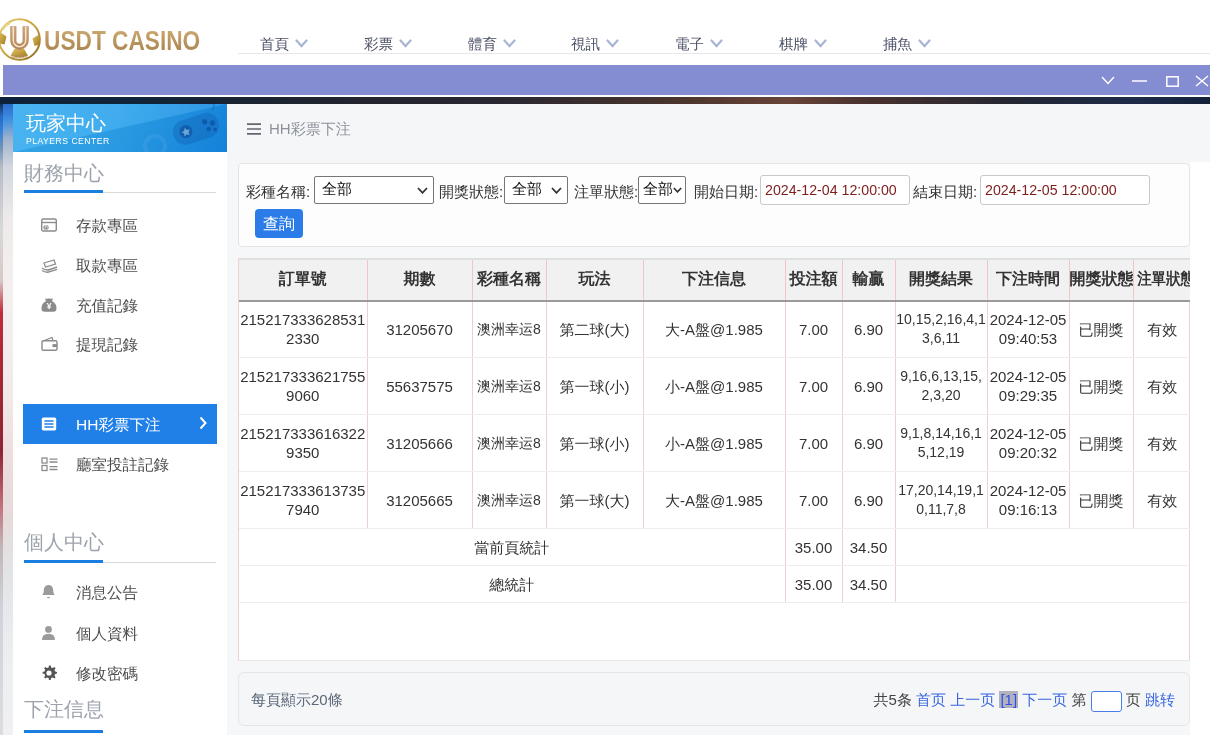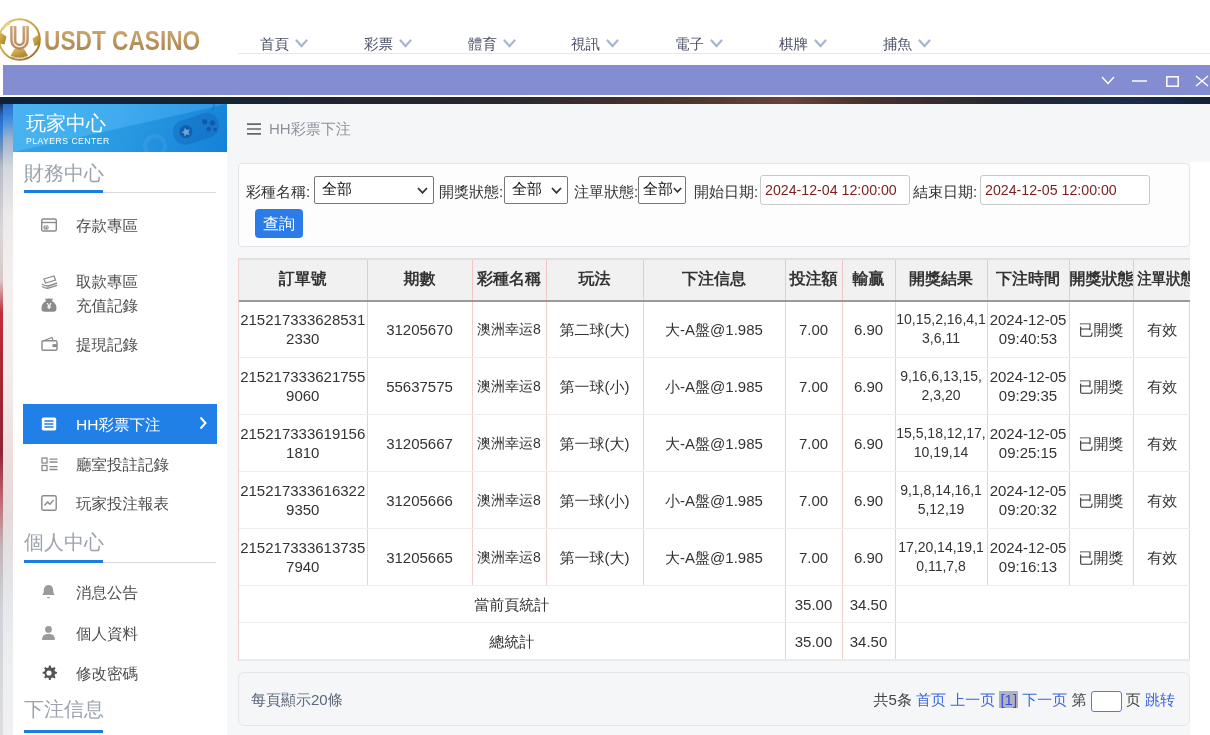--- a/index.html
+++ b/index.html
@@ -193,21 +193,21 @@
   <div class="mitem" style="top:101px">
       <span class="ic">
     <svg width="16" height="16" viewBox="0 0 16 16">
           <rect x="0.7" y="2" width="14.6" height="12" rx="1.5" fill="none" stroke="#8b8b8b" stroke-width="1.4"></rect>
           <path d="M1 5.5 H15" stroke="#8b8b8b" stroke-width="1.4"></path>
           <path d="M3 9 h4 v3 h-4 z M4 12 v-2 M5.5 12 v-2" stroke="#8b8b8b" stroke-width="1" fill="none"></path>
         </svg>
     </span>
       <span class="tx">存款專區</span>
     </div>
-  <div class="mitem" style="top:157px">
+  <div class="mitem" style="top:141px">
       <span class="ic">
     <svg width="18" height="16" viewBox="0 0 18 16">
           <path d="M3 6 l10 -3 1.5 4 -10 3 z" fill="none" stroke="#8b8b8b" stroke-width="1.3"></path>
           <path d="M1 11 q4 3 8 1.5 l7 -2.5" fill="none" stroke="#8b8b8b" stroke-width="1.4"></path>
           <path d="M1 13.5 q4 2.6 8 1.2 l7 -2.4" fill="none" stroke="#8b8b8b" stroke-width="1.4"></path>
         </svg>
     </span>
       <span class="tx">取款專區</span>
     </div>
   <div class="mitem" style="top:181px">
@@ -243,29 +243,20 @@
     </div>
   <div class="mitem" style="top:340px">
       <span class="ic">
     <svg width="17" height="16" viewBox="0 0 17 16">
           <rect x="1" y="2" width="5" height="5" fill="none" stroke="#8b8b8b" stroke-width="1.3"></rect>
           <rect x="1" y="9.5" width="5" height="5" fill="none" stroke="#8b8b8b" stroke-width="1.3"></rect>
           <path d="M8.5 3.2 h8 M8.5 6 h8 M8.5 10.7 h8 M8.5 13.5 h8" stroke="#8b8b8b" stroke-width="1.3"></path>
         </svg>
     </span>
       <span class="tx">廳室投註記錄</span>
-    </div>
-  <div class="mitem" style="top:379px">
-      <span class="ic">
-    <svg width="16" height="16" viewBox="0 0 16 16">
-          <rect x="0.8" y="0.8" width="14.4" height="14.4" rx="1.5" fill="none" stroke="#8b8b8b" stroke-width="1.4"></rect>
-          <path d="M3.5 10.5 l3 -3.4 2.5 2.2 3.6 -4.4" fill="none" stroke="#8b8b8b" stroke-width="1.4"></path>
-        </svg>
-    </span>
-      <span class="tx">玩家投注報表</span>
     </div>
 
   <div class="seclabel" style="top:425px">個人中心</div>
   <div class="divgray" style="top:458px"></div>
   <div class="divblue" style="top:456px"></div>
 
   <div class="mitem" style="top:468px">
       <span class="ic">
     <svg width="15" height="16" viewBox="0 0 15 16">
           <path d="M7.5 1 a4.6 4.6 0 0 1 4.6 4.6 q0 3.4 1.6 5.4 h-12.4 q1.6 -2 1.6 -5.4 A4.6 4.6 0 0 1 7.5 1 z" fill="#9b9b9b"></path>
@@ -371,33 +362,20 @@
             <td>第一球(小)</td>
         <td>小-A盤@1.985</td>
             <td>7.00</td>
             <td>6.90</td>
             <td class="f14">9,16,6,13,15,<br>2,3,20</td>
         <td>2024-12-05<br>09:29:35</td>
             <td>已開獎</td>
             <td>有效</td>
       </tr>
       <tr>
-        <td>215217333619156<br>1810</td>
-            <td>31205667</td>
-            <td class="f14">澳洲幸运8</td>
-            <td>第一球(大)</td>
-        <td>大-A盤@1.985</td>
-            <td>7.00</td>
-            <td>6.90</td>
-            <td class="f14">15,5,18,12,17,<br>10,19,14</td>
-        <td>2024-12-05<br>09:25:15</td>
-            <td>已開獎</td>
-            <td>有效</td>
-      </tr>
-      <tr>
         <td>215217333616322<br>9350</td>
             <td>31205666</td>
             <td class="f14">澳洲幸运8</td>
             <td>第一球(小)</td>
         <td>小-A盤@1.985</td>
             <td>7.00</td>
             <td>6.90</td>
             <td class="f14">9,1,8,14,16,1<br>5,12,19</td>
         <td>2024-12-05<br>09:20:32</td>
             <td>已開獎</td>

